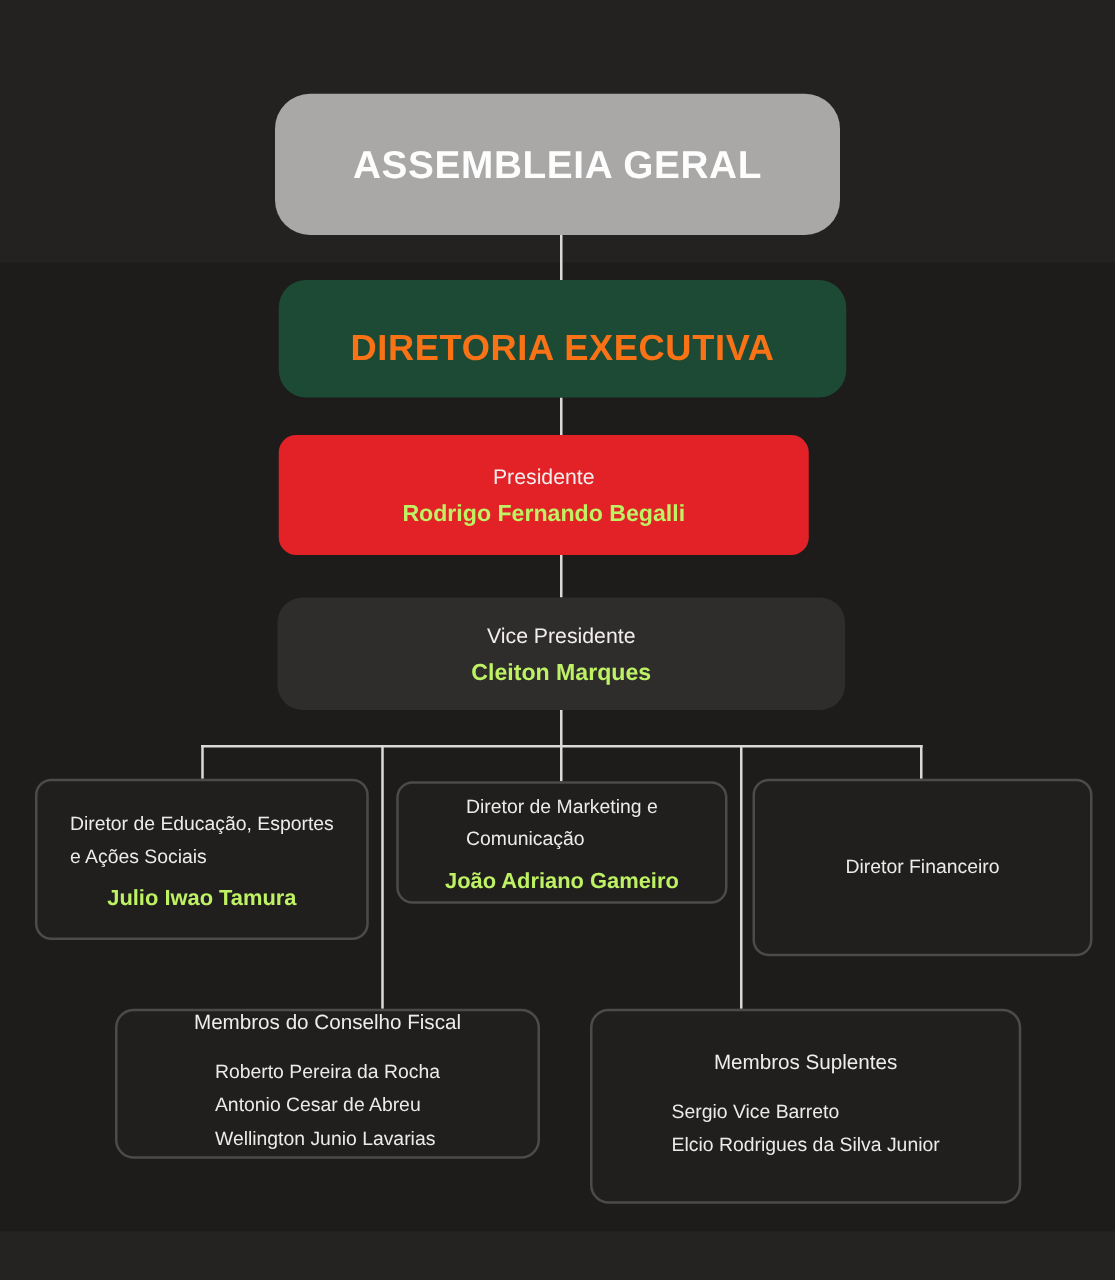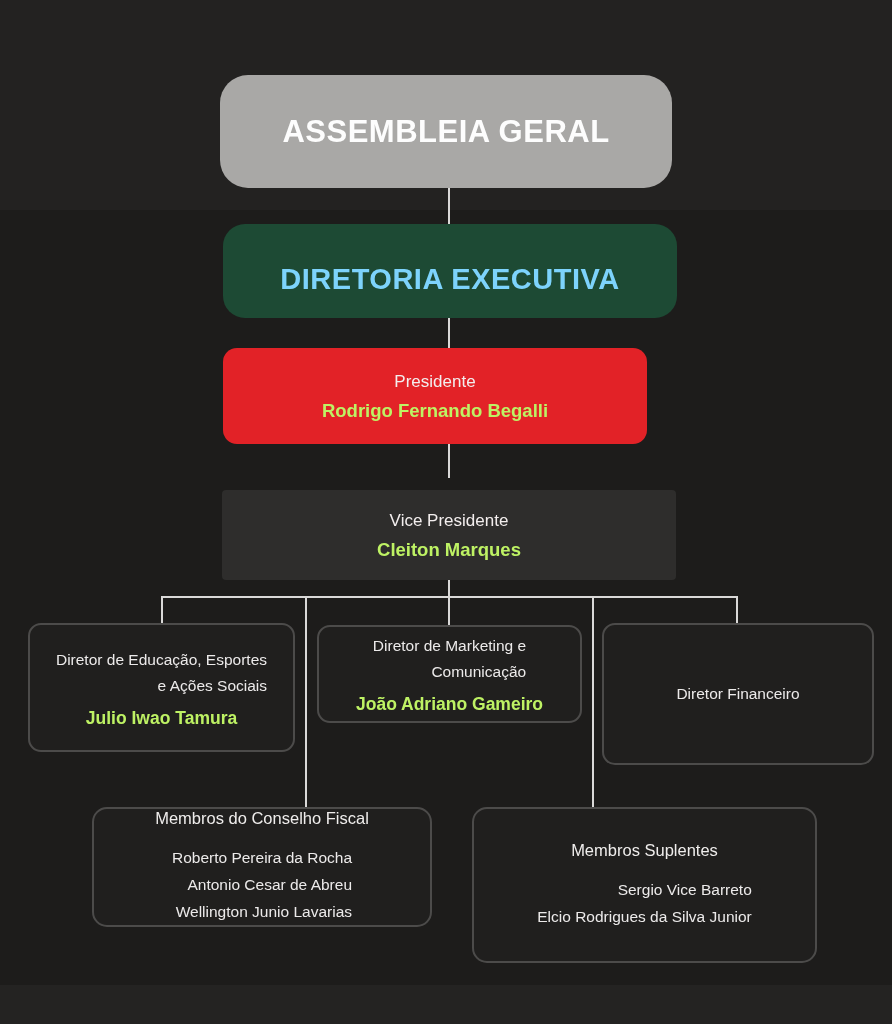--- a/index.html
+++ b/index.html
@@ -8,35 +8,35 @@
     background:#1d1c1b;
     font-family:"Liberation Sans",sans-serif;
     color:#f5f4f3;
   }
   .band{position:absolute;left:0;width:100%;}
   .band-top{top:0;height:210px;background:#232221;}
   .band-bottom{bottom:0;height:39px;background:#242322;}
 
   .node{
     position:absolute;display:flex;flex-direction:column;
-    align-items:center;justify-content:center;text-align:right;
+    align-items:center;justify-content:center;text-align:left;
     box-sizing:border-box;
   }
   .line{position:absolute;background:#dad9d8;}
 
   
   .n-assembleia{left:220px;top:75px;width:452px;height:113px;border-radius:28px;}
   .n-assembleia .big{font-size:31px;font-weight:bold;color:#fdfdfd;letter-spacing:.5px;}
   
   .n-diretoria{left:223px;top:224px;width:454px;height:94px;border-radius:22px;}
-  .n-diretoria .big{font-size:29px;font-weight:bold;color:#7dd3fc;letter-spacing:.5px;margin-top:16px;}
+  .n-diretoria .big{font-size:29px;font-weight:bold;color:#f97316;letter-spacing:.5px;margin-top:16px;}
   
   .n-presidente{left:223px;top:348px;width:424px;height:96px;border-radius:14px;}
   
-  .n-vice{left:222px;top:478px;width:454px;height:90px;border-radius:4px;margin-top:12px;}
+  .n-vice{left:222px;top:478px;width:454px;height:90px;border-radius:20px;}
   .role{font-size:17px;color:#f3eeee;line-height:22px;white-space:pre-line;}
   .name{font-size:18.5px;font-weight:bold;color:#bef264;margin-top:7px;}
 
   
   .outlined{
     background:rgba(255,255,255,0.015);
     border:2px solid #4c4b4a;border-radius:13px;
   }
   .n-educacao{left:28px;top:623px;width:267px;height:129px;}
   .n-marketing{left:317px;top:625px;width:265px;height:98px;}

